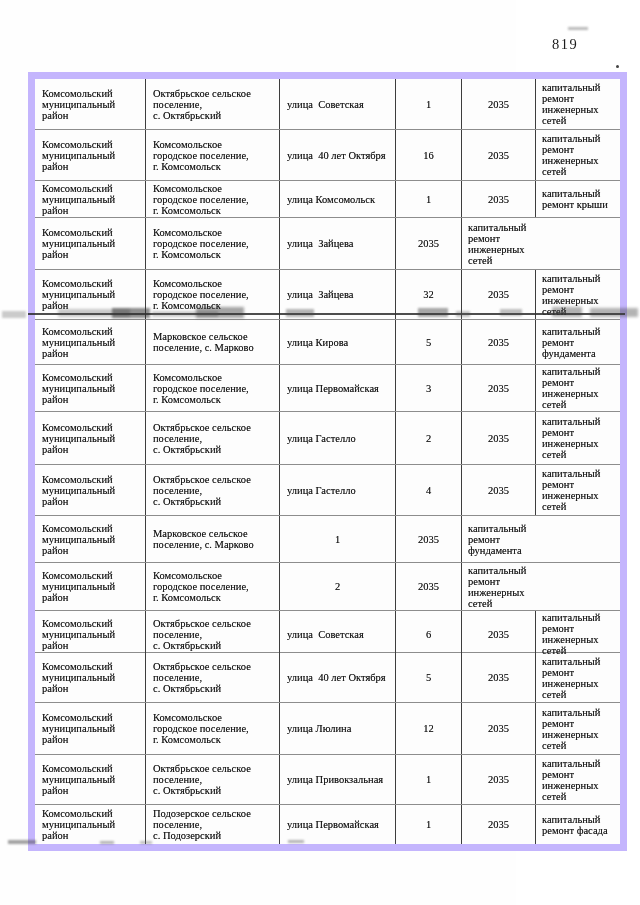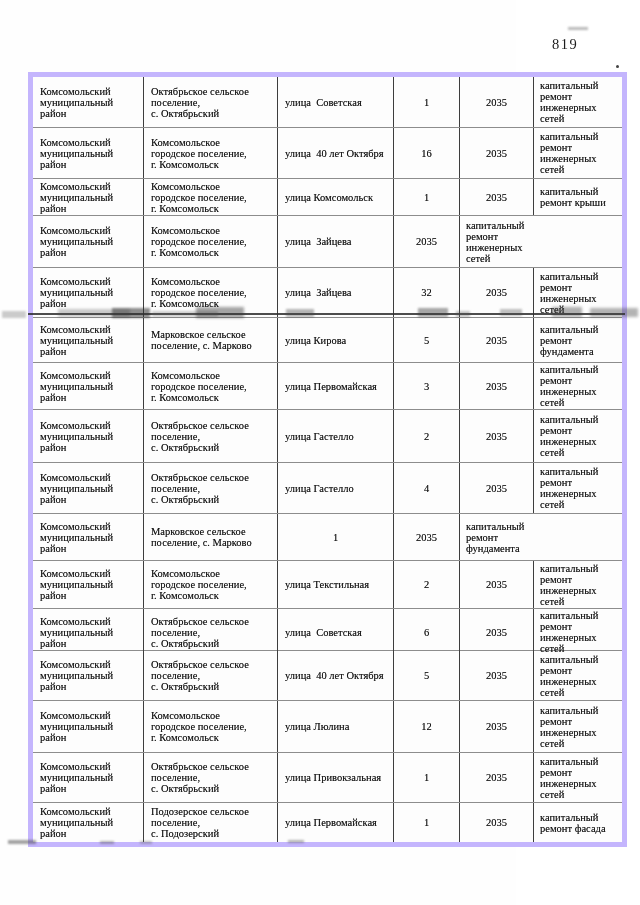--- a/index.html
+++ b/index.html
@@ -10,21 +10,21 @@
   .page {
     position:relative; width:516px; height:905px; background:#fefefe;
     color:#161616;
   }
   .page-number {
     position:absolute; left:552px; top:36px;
     font-size:14.5px; letter-spacing:1.5px; color:#1c1c1c;
   }
   .repair-table {
     position:absolute; left:28px; top:72px; width:599px;
-    box-sizing:border-box; border:5px solid #c4b5fd; background:#fdfdfd;
+    box-sizing:border-box; border:7px solid #c4b5fd; background:#fdfdfd;
   }
   .row {
     display:grid;
     grid-template-columns:110px 134px 116px 66px 74px 97px;
     box-sizing:border-box;
     border-top:1px solid #8d8d8d;
   }
   .row:first-child { border-top:0; }
   .cell {
     box-sizing:border-box;
@@ -205,21 +205,20 @@
 фундамента</div>
     </div>
 
     <div class="row" style="height:48px">
       <div class="cell">Комсомольский
 муниципальный
 район</div>
       <div class="cell">Комсомольское
 городское поселение,
 г. Комсомольск</div>
-      <div class="cell">улица Текстильная</div>
       <div class="cell num">2</div>
       <div class="cell num">2035</div>
       <div class="cell col-work">капитальный
 ремонт
 инженерных
 сетей</div>
     </div>
 
     <div class="row" style="height:42px">
       <div class="cell">Комсомольский

